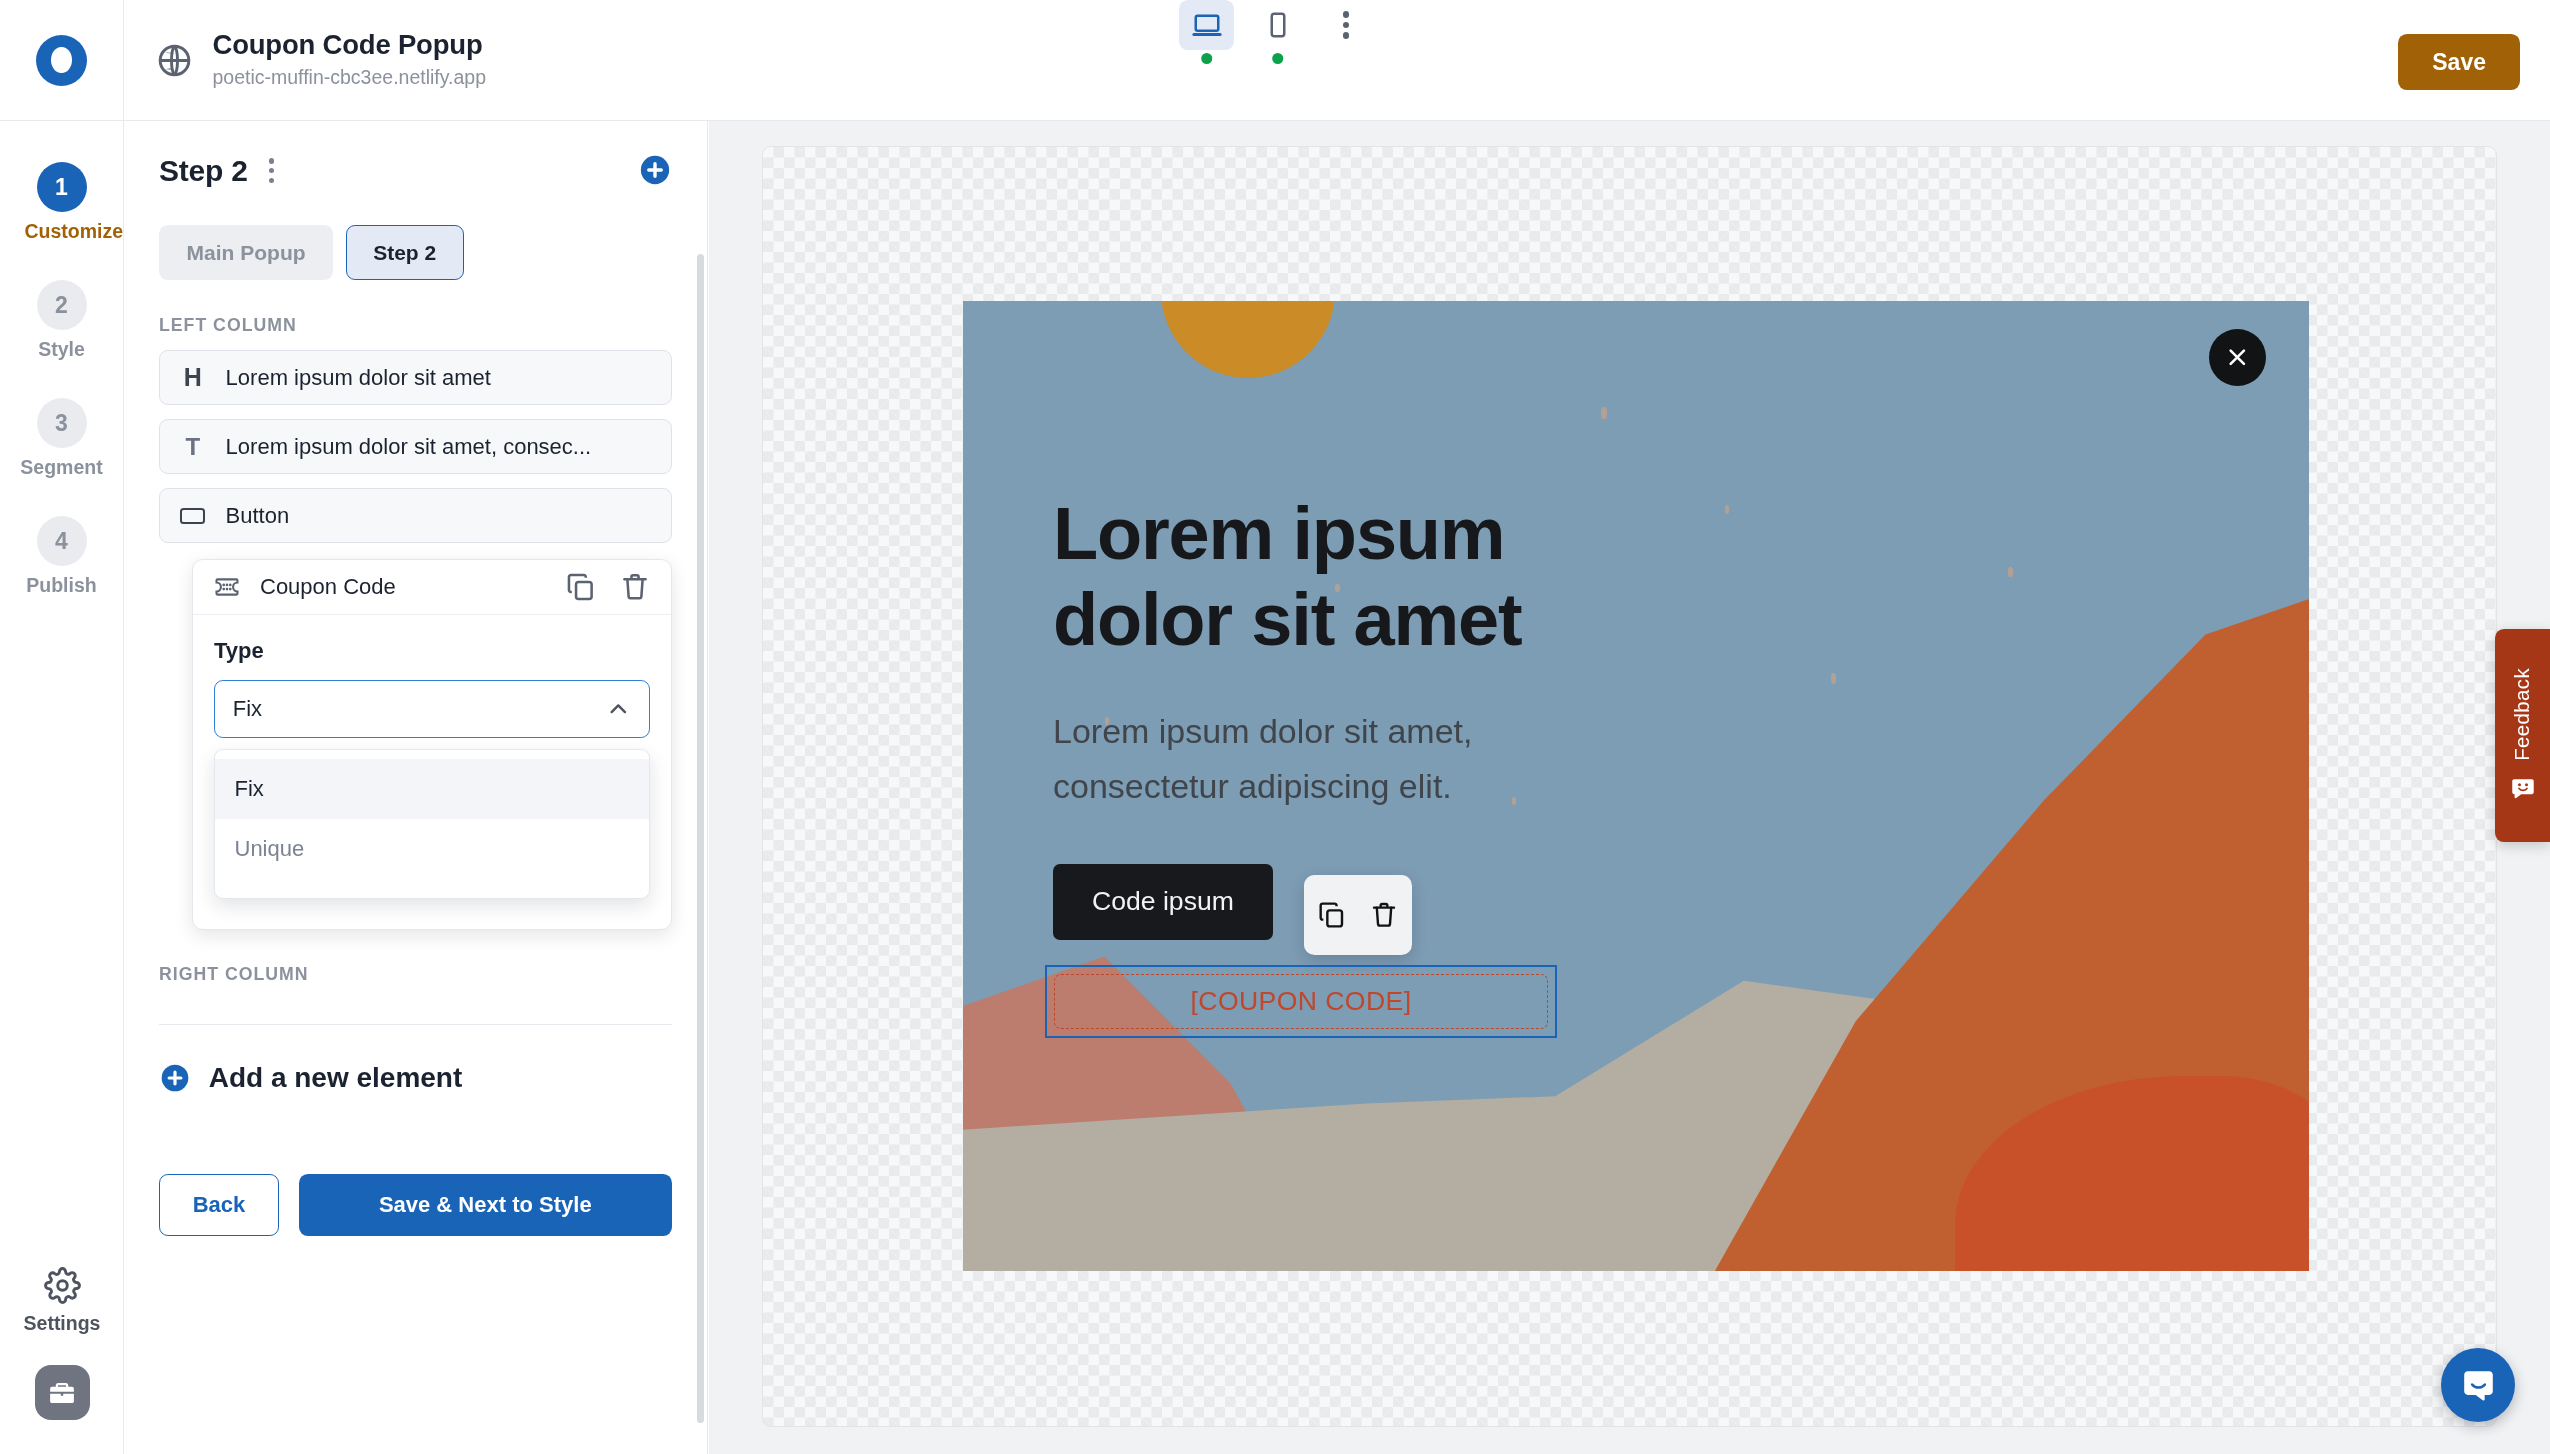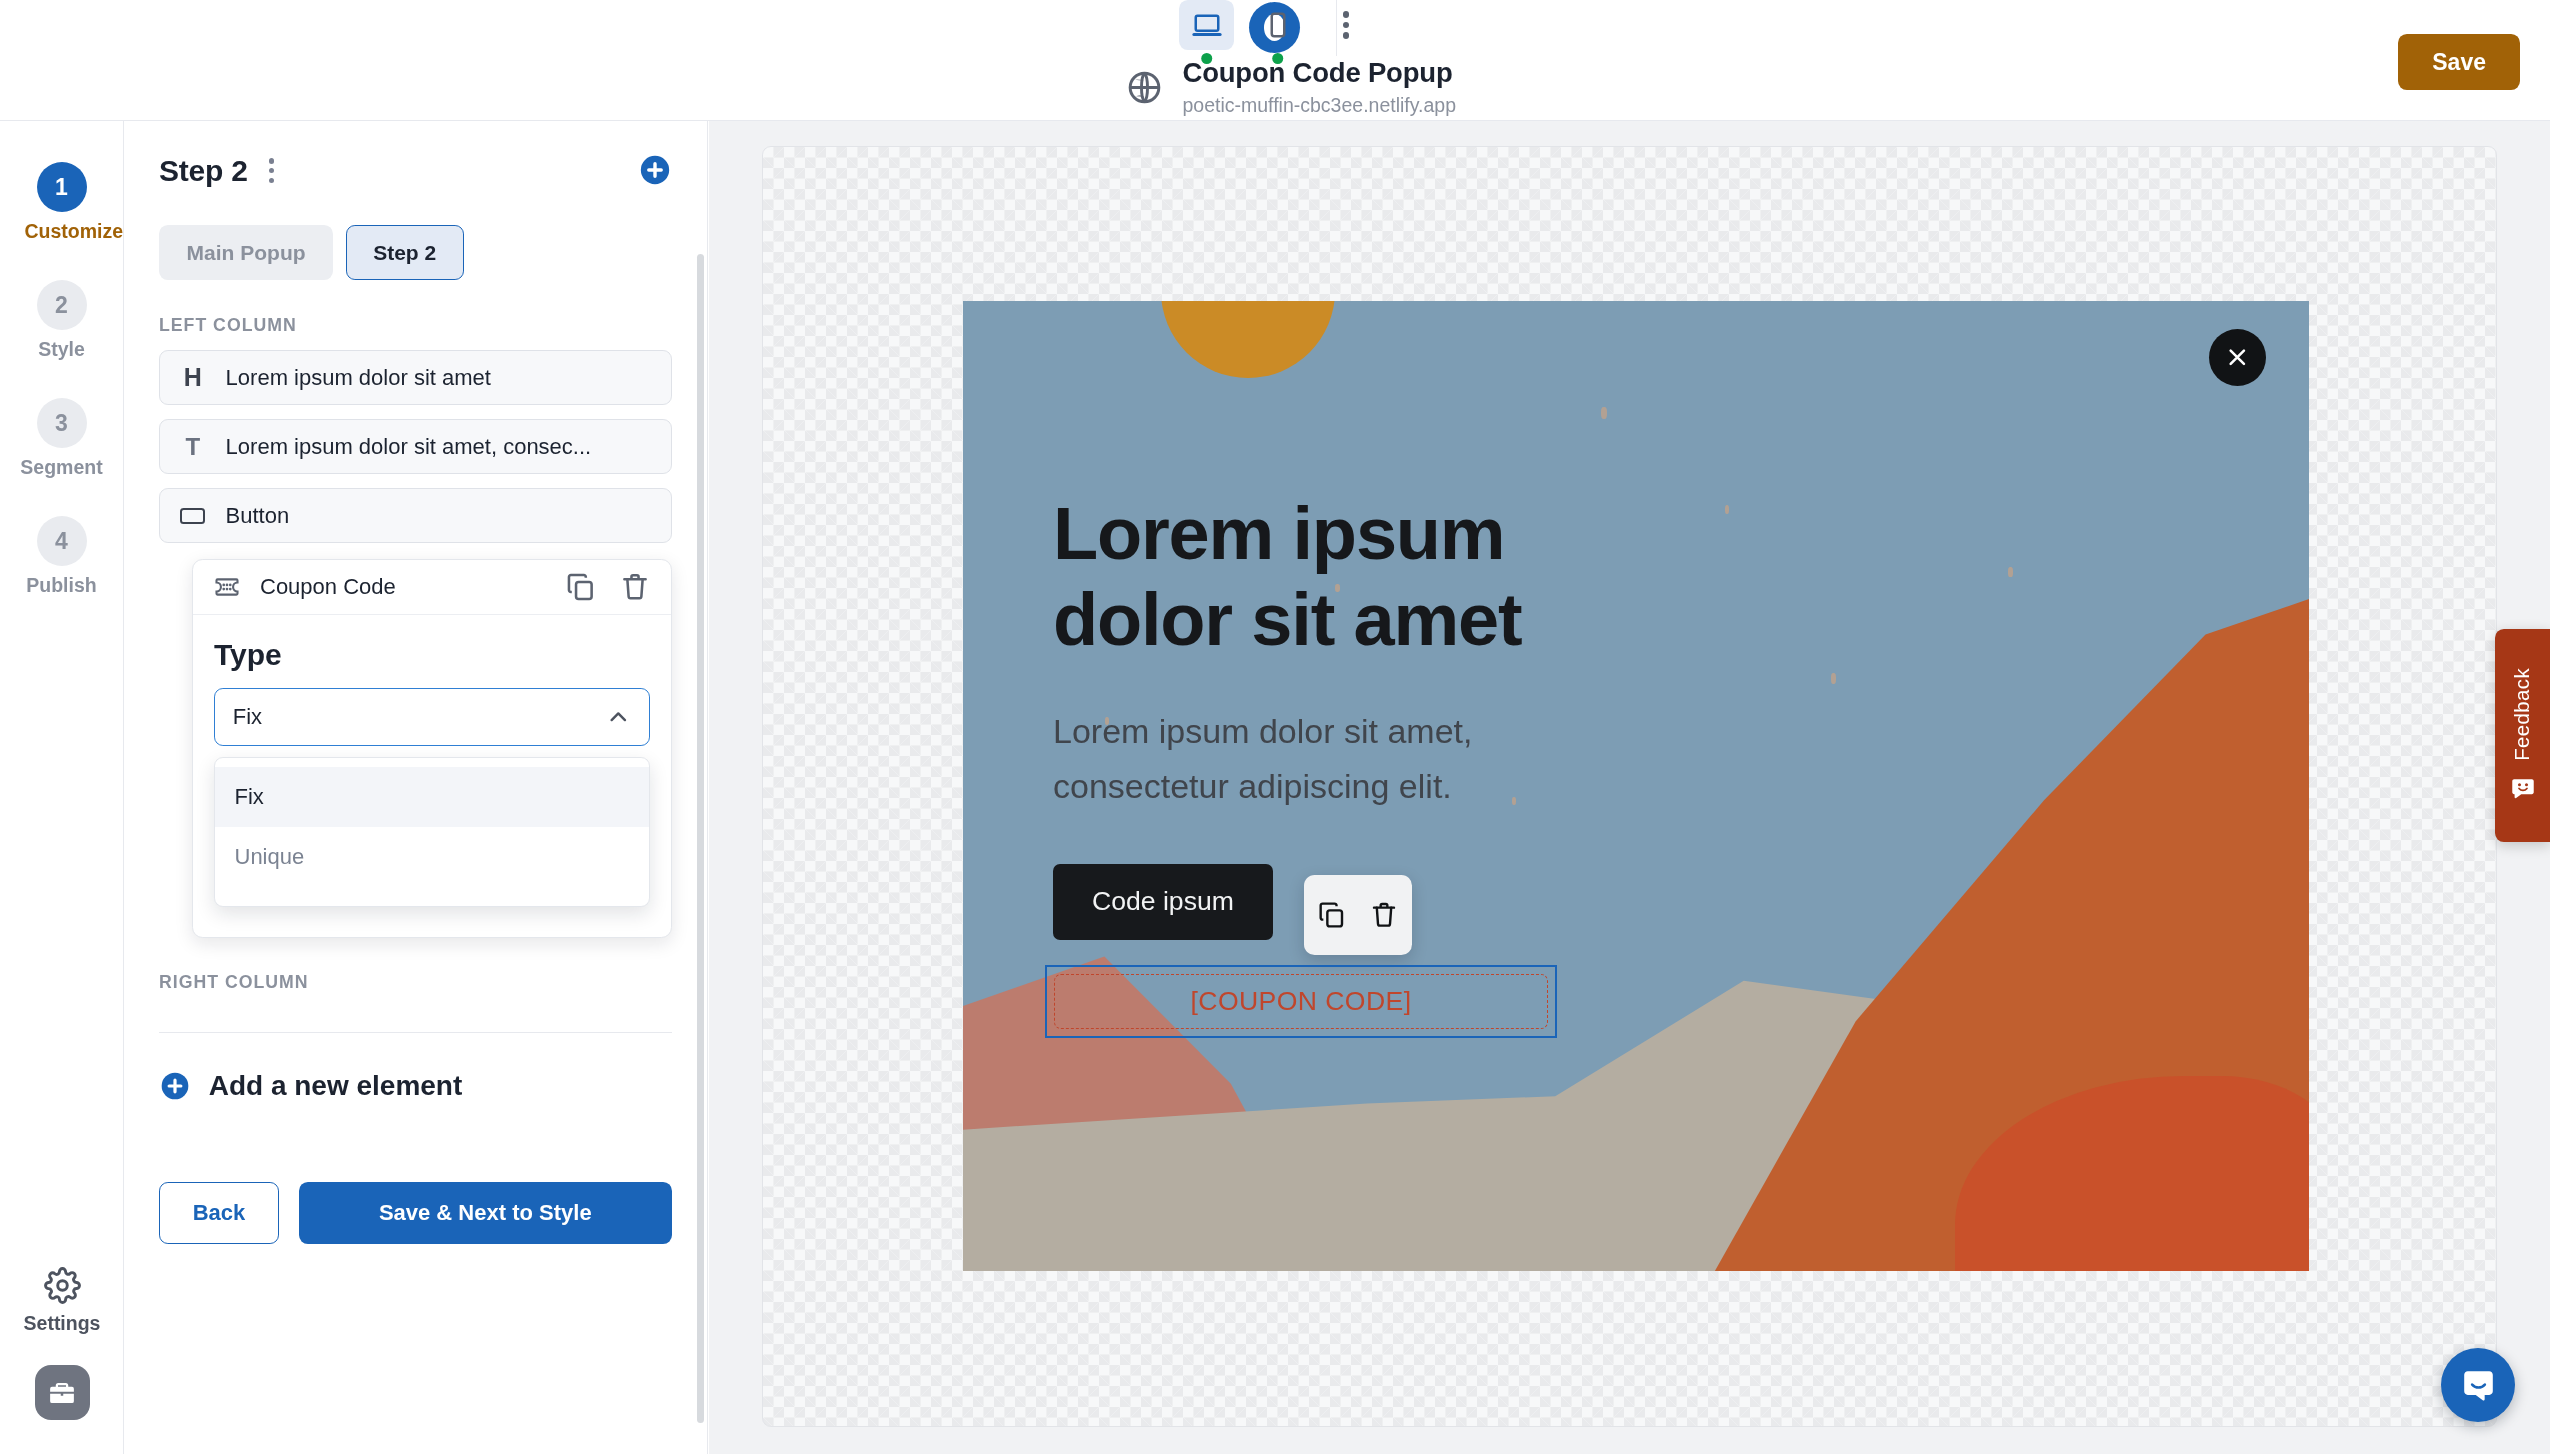--- a/index.html
+++ b/index.html
@@ -8,21 +8,21 @@
     font-family: "Liberation Sans", sans-serif;
     background: #ffffff;
     overflow: hidden;
   }
   #app { position: relative; width: 2550px; height: 1454px; background:#fff; }
 
   
   .topbar {
     position:absolute; top:0; left:0; width:2550px; height:121px;
     background:#ffffff; border-bottom:0.9px solid #e7e9ee;
-    display:flex; align-items:center;flex-direction:column;
+    display:flex; 
   }
   .logo-cell {
     width:124px; height:121px; display:flex; align-items:center; justify-content:center;
     border-right:0.9px solid #e7e9ee;
   }
   .logo-mark {
     width:51px; height:51px; border-radius:50%;
     background:#1a64b8; position:relative;
   }
   .logo-mark::after{
@@ -143,21 +143,21 @@
     margin-left:33px;
   }
   .coupon-head {
     height:55px; display:flex; align-items:center; padding:0 19.5px;
     border-bottom:0.9px solid #eceef2; gap:19.5px;
   }
   .coupon-head .ticket { width:28px; height:28px; color:#5c6370; }
   .coupon-head .ch-title { font-size:22px; color:#1c2330; flex:1; }
   .coupon-head .ch-act { width:34px; height:34px; color:#5c6370; cursor:pointer; }
   .coupon-body { padding:23px 21px 30px 21px; }
-  .field-label { font-size:30px; font-weight:700; color:#1c2330; }
+  .field-label { font-size:22px; font-weight:700; color:#1c2330; }
   .select-box {
     margin-top:16px; height:58px; border:1.8px solid #2f7fd4; border-radius:8.9px;
     background:#fff; display:flex; align-items:center; padding:0 17.7px; cursor:pointer;
     position:relative;
   }
   .select-value { font-size:22px; color:#1c2330; flex:1; }
   .caret { width:26.6px; height:26.6px; color:#4d535f; }
   .dropdown {
     margin-top:10.6px; background:#fff; border:0.9px solid #e4e7ec; border-radius:8.9px;
     box-shadow:0 7px 19.5px rgba(16,24,40,.12); padding:8.9px 0 19.5px 0; overflow:hidden;

